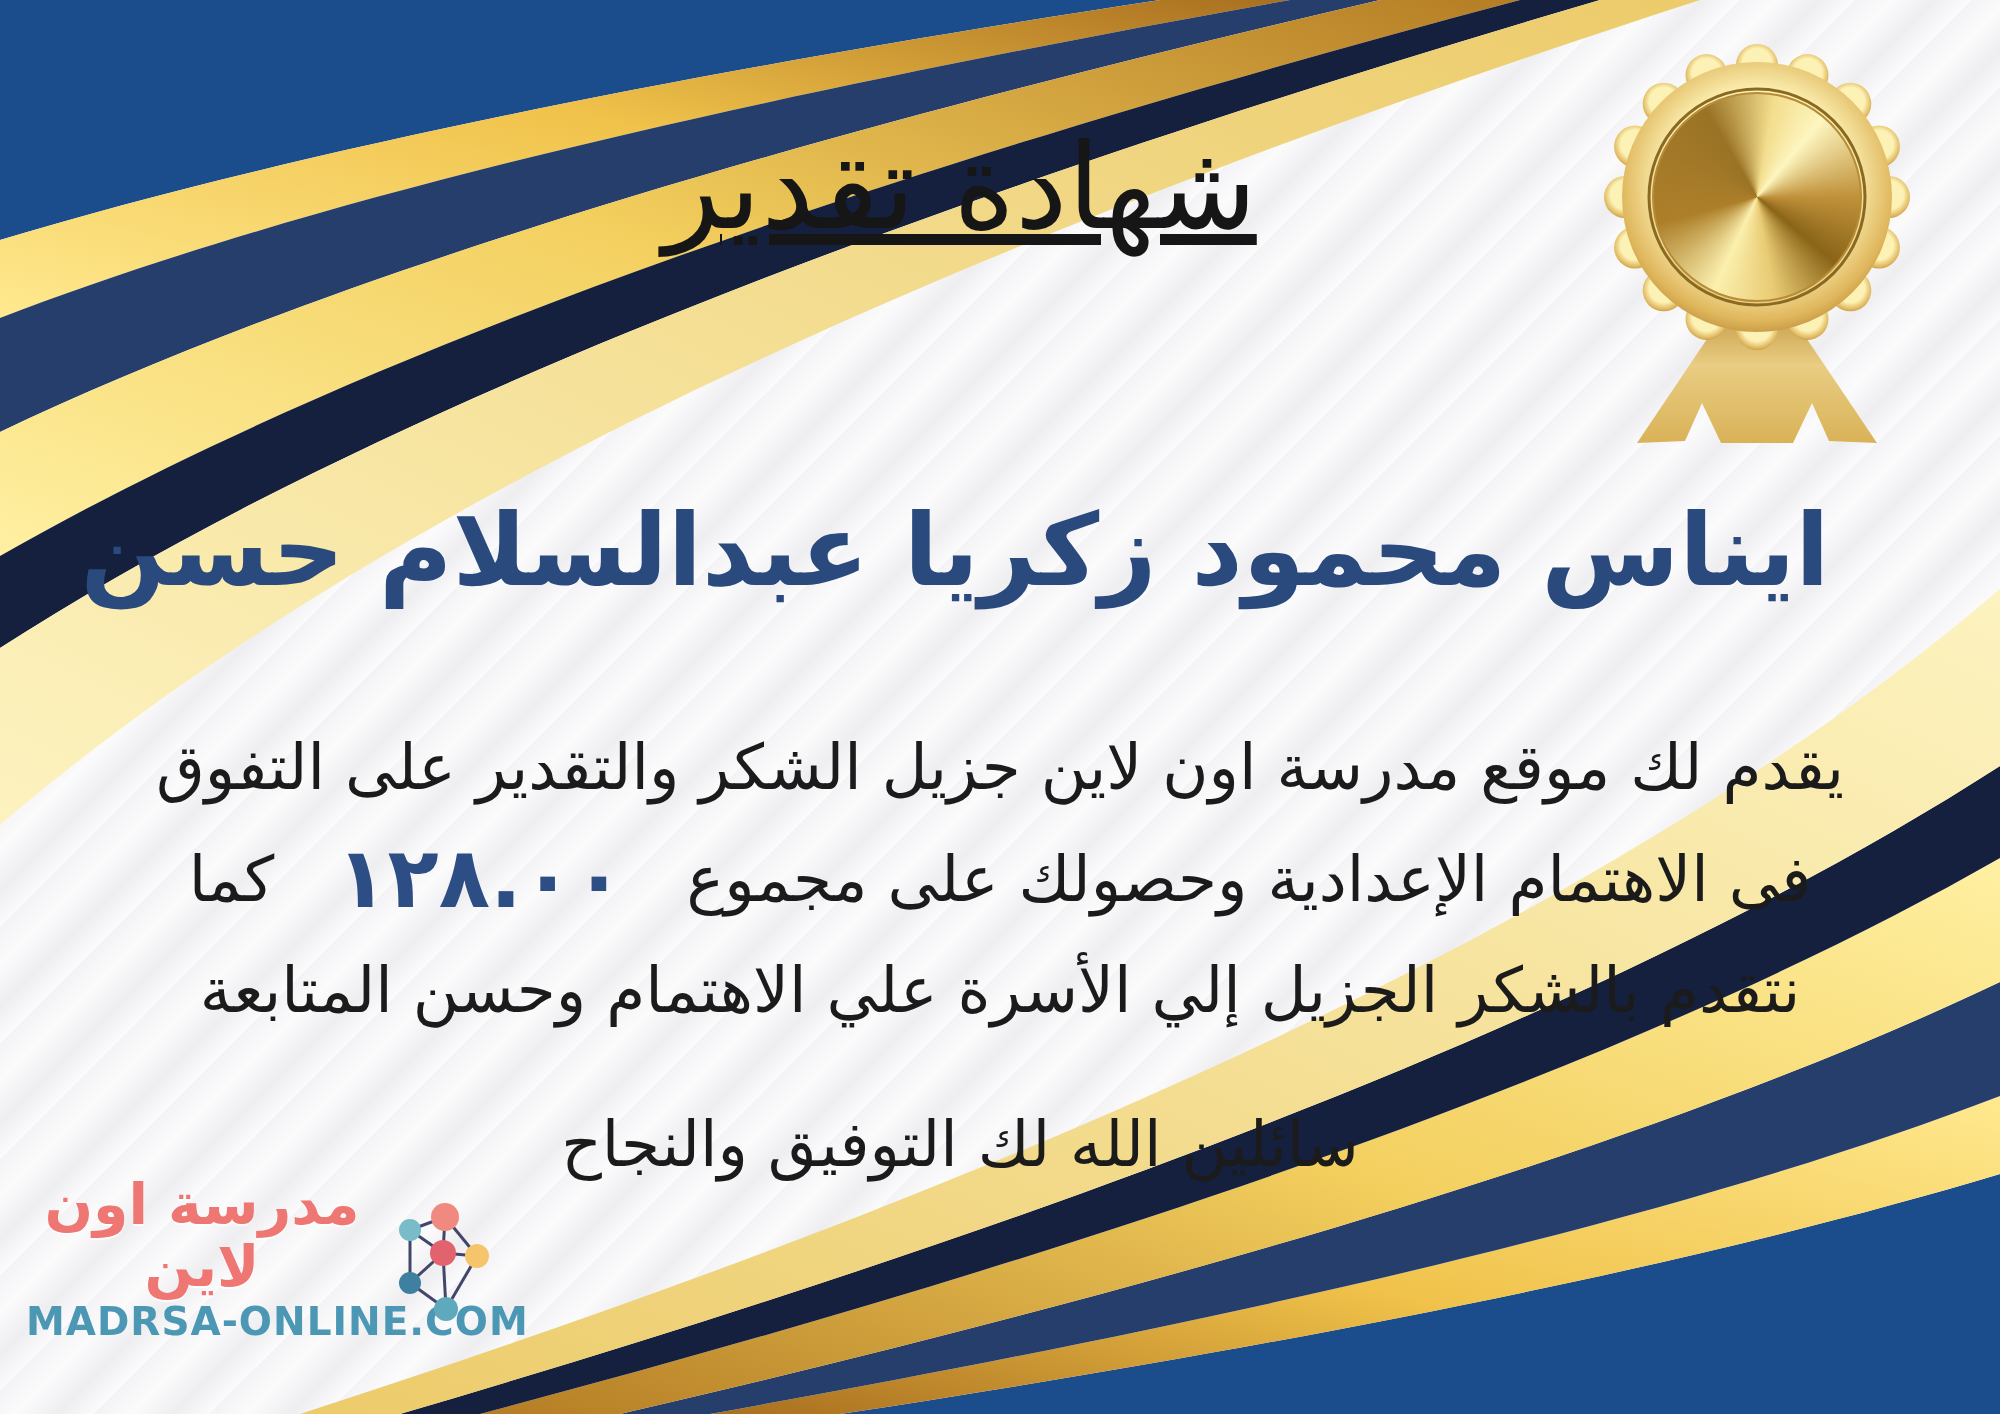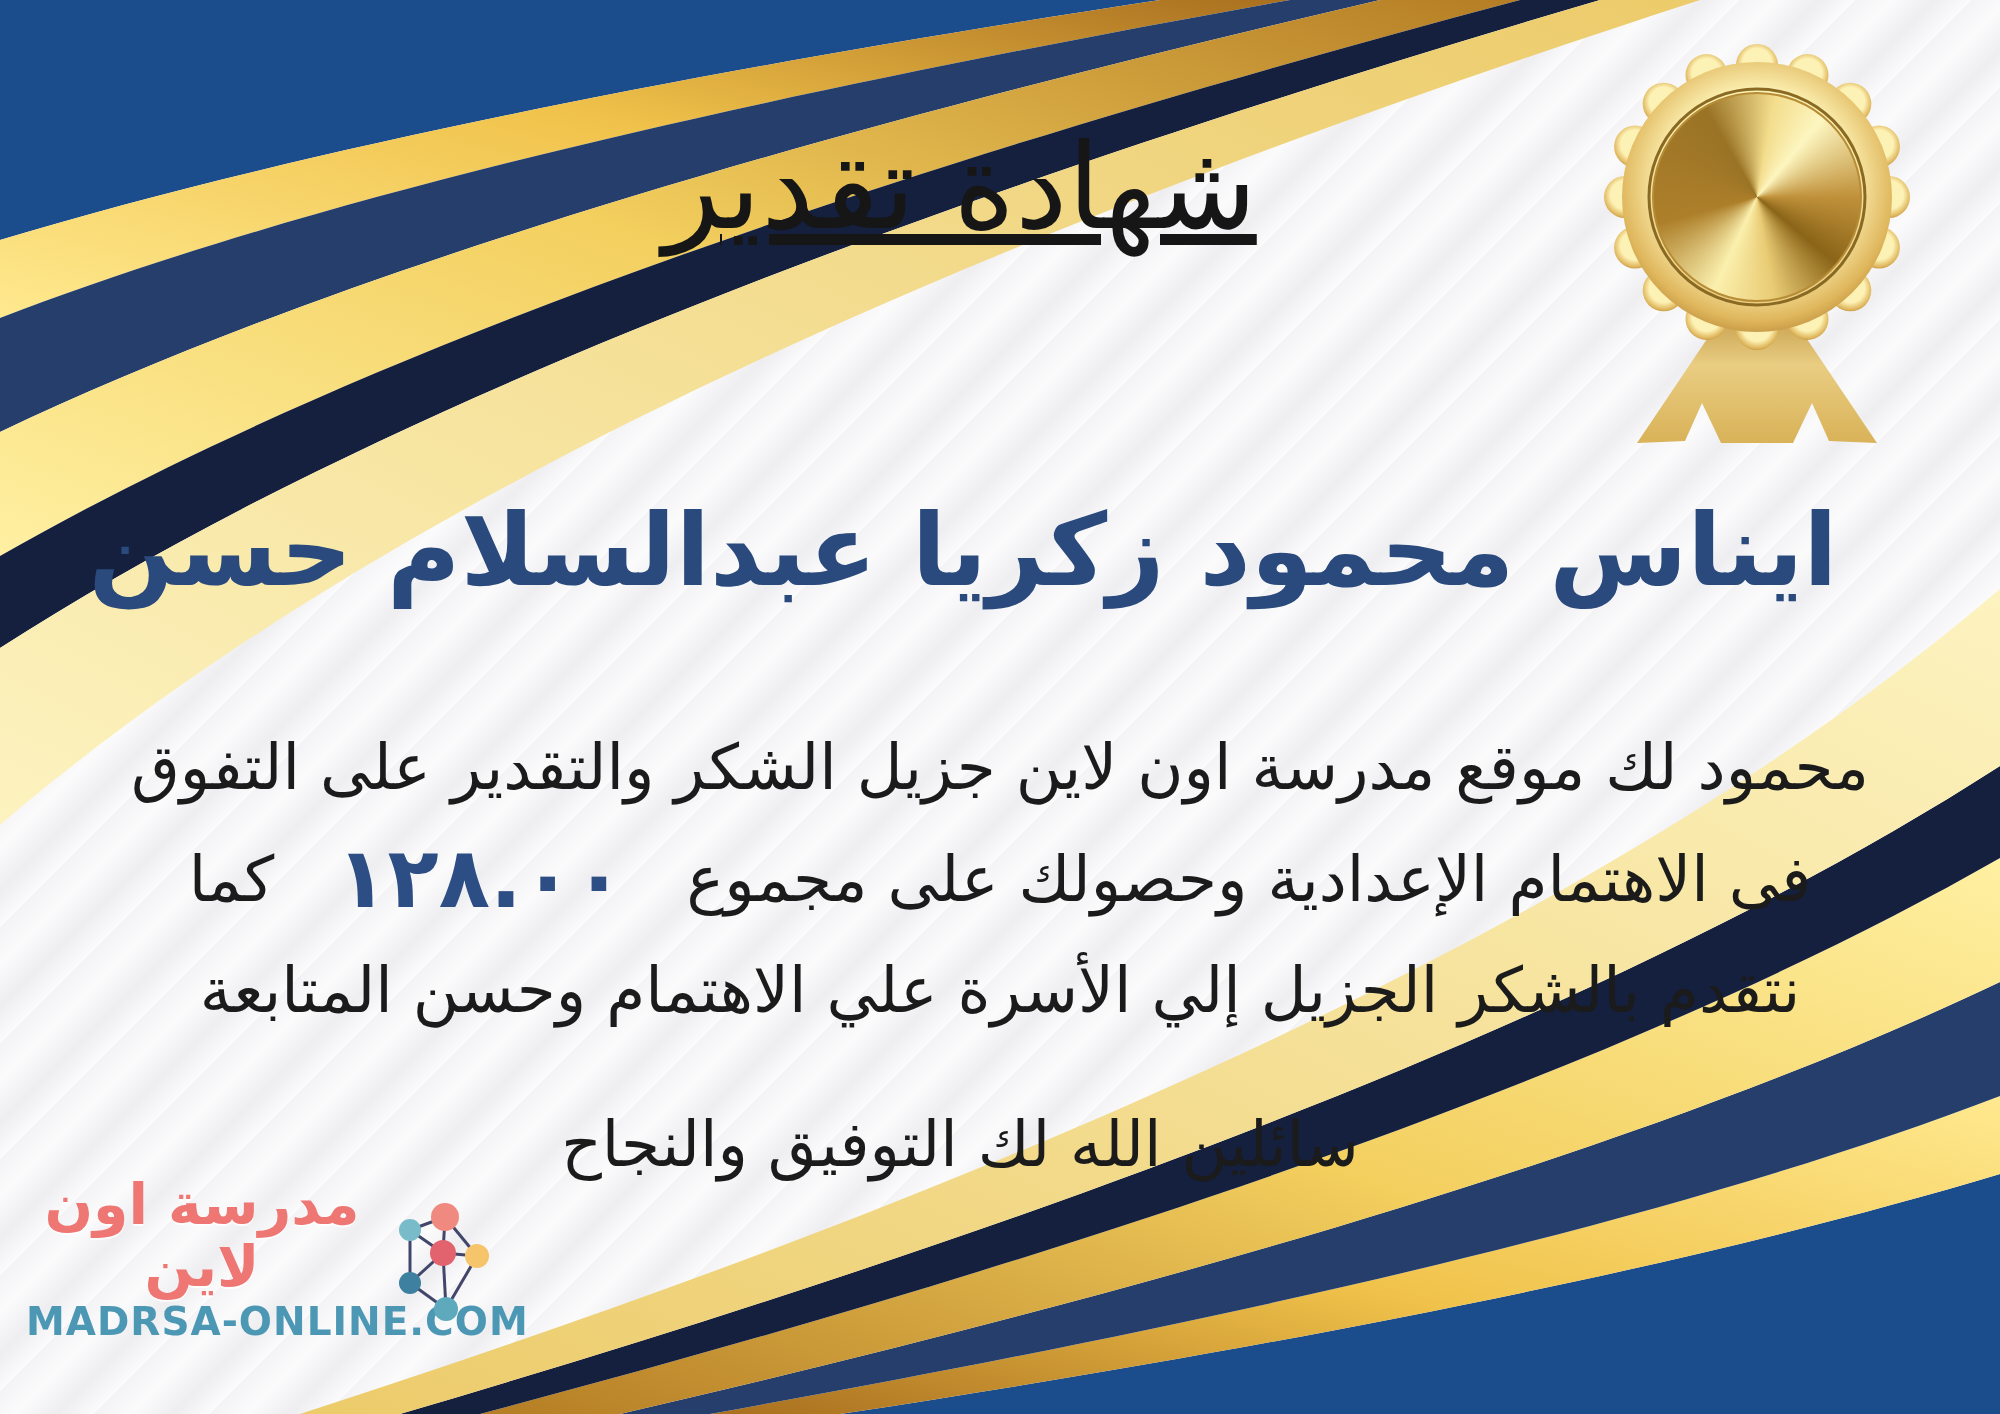--- a/index.html
+++ b/index.html
@@ -22,21 +22,21 @@
   #title{
     top:118px;left:0;width:1920px;
     text-align:center;
     font-size:118px;font-weight:500;color:#161616;
     letter-spacing:-2px;
     text-decoration:underline;
   }
   #recipient{
     top:492px;left:0;width:1910px;
     text-align:center;
-    font-size:100px;font-weight:700;color:#2a4a7d;padding-left:8px;
+    font-size:100px;font-weight:700;color:#2a4a7d;
   }
   #body-text{
     top:712px;left:20px;width:1960px;
     text-align:center;color:#1b1b1b;
     font-size:63px;font-weight:500;line-height:111px;
   }
   #body-text .score{
     color:#2d4e85;font-size:84px;font-weight:700;
     margin:0 62px;direction:ltr;unicode-bidi:isolate;
     vertical-align:-6px;letter-spacing:4px;
@@ -144,21 +144,21 @@
       </foreignObject>
       <circle r="104" fill="none" stroke="#b78c36" stroke-width="2"></circle>
     </g>
   </svg>
 
   <div id="title" class="abs rtl">شهادة تقدير</div>
 
   <div id="recipient" class="abs rtl">ايناس محمود زكريا عبدالسلام حسن</div>
 
   <div id="body-text" class="abs rtl">
-    <div>محمود لك موقع مدرسة اون لاين جزيل الشكر والتقدير على التفوق</div>
+    <div>يقدم لك موقع مدرسة اون لاين جزيل الشكر والتقدير على التفوق</div>
     <div>
       <span>فى الاهتمام الإعدادية وحصولك على مجموع</span><span class="score">١٢٨.٠٠</span><span>كما</span>
     </div>
     <div>نتقدم بالشكر الجزيل إلي الأسرة علي الاهتمام وحسن المتابعة</div>
   </div>
 
   <div id="closing" class="abs rtl">سائلين الله لك التوفيق والنجاح</div>
 
   <div id="logo" class="abs">
     <div class="logo-text">

